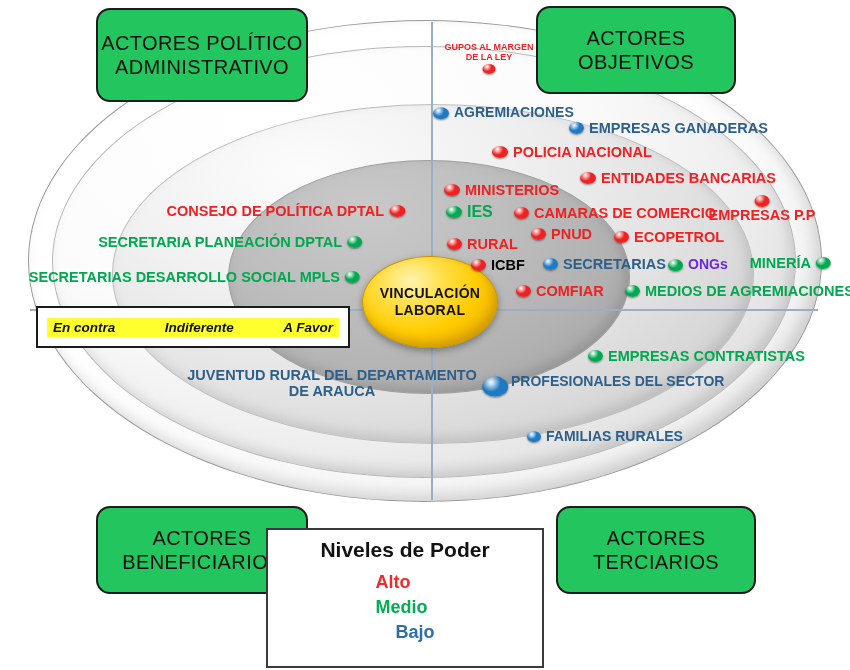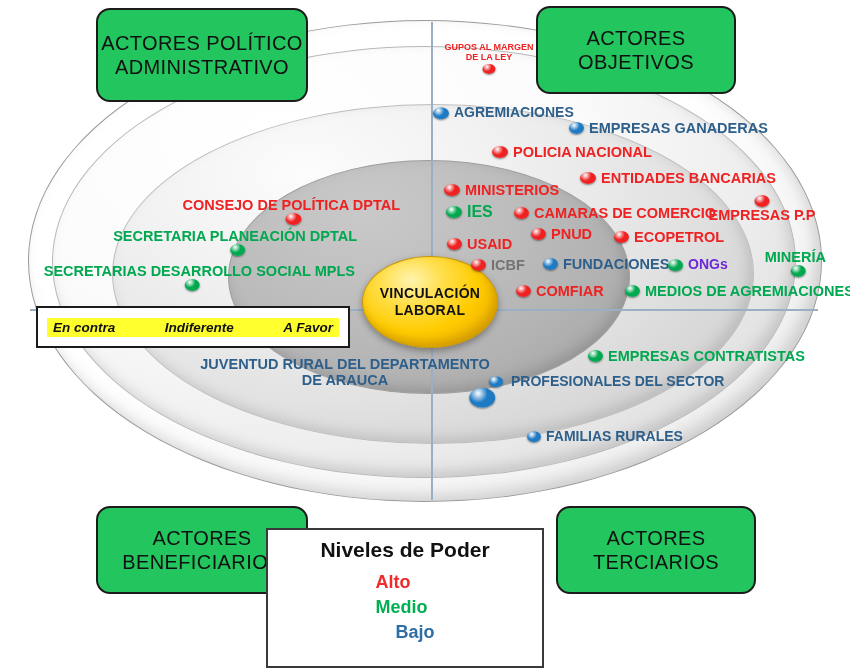--- a/index.html
+++ b/index.html
@@ -91,21 +91,21 @@
   }
   #scale-bar span{font-size:13.5px;font-weight:bold;font-style:italic;color:#111;}
 
   
   .stake{position:absolute;z-index:10;display:flex;align-items:center;white-space:nowrap;}
   .stake .dot{
     border-radius:50%;flex:none;
     box-shadow:0 1px 2px rgba(0,0,0,.45);
   }
   .stake .lbl{font-weight:bold;line-height:1.12;}
-  .stake.left{flex-direction:column;}
+  .stake.left{flex-direction:row;}
   .stake.left .lbl{margin-right:5px;text-align:right;}
   .stake.right .lbl{margin-left:5px;text-align:left;}
   .stake.stacked{flex-direction:column;align-items:center;}
   .stake.stacked .lbl{text-align:center;margin:0 0 2px 0;}
 </style>
 </head>
 <body>
 
 <div id="stage">
 
@@ -186,21 +186,21 @@
       </div>
       <div class="stake left" title="SECRETARIA PLANEACIÓN DPTAL" style="left: 362px; top: 242px; transform: translate(-100%, -50%);">
         <div class="lbl" style="color: rgb(0, 168, 79); font-size: 14.5px;">
           <div>SECRETARIA PLANEACIÓN DPTAL</div>
         </div>
         <div class="dot" style="width: 15px; height: 12px; background: radial-gradient(circle at 34% 28%, rgb(255, 255, 255) 0%, rgb(0, 168, 79) 42%, rgb(0, 168, 79) 100%);"></div>
       </div>
       <div class="stake right" title="USAID" style="left: 447px; top: 244px; transform: translate(0px, -50%);">
         <div class="dot" style="width: 15px; height: 12px; background: radial-gradient(circle at 34% 28%, rgb(255, 255, 255) 0%, rgb(238, 34, 34) 42%, rgb(238, 34, 34) 100%);"></div>
         <div class="lbl" style="color: rgb(238, 34, 34); font-size: 14.5px;">
-          <div>USAID</div>
+          <div>RURAL</div>
         </div>
       </div>
       <div class="stake right" title="PNUD" style="left: 531px; top: 234px; transform: translate(0px, -50%);">
         <div class="dot" style="width: 15px; height: 12px; background: radial-gradient(circle at 34% 28%, rgb(255, 255, 255) 0%, rgb(238, 34, 34) 42%, rgb(238, 34, 34) 100%);"></div>
         <div class="lbl" style="color: rgb(238, 34, 34); font-size: 14.5px;">
           <div>PNUD</div>
         </div>
       </div>
       <div class="stake right" title="ECOPETROL" style="left: 614px; top: 237px; transform: translate(0px, -50%);">
         <div class="dot" style="width: 15px; height: 12px; background: radial-gradient(circle at 34% 28%, rgb(255, 255, 255) 0%, rgb(238, 34, 34) 42%, rgb(238, 34, 34) 100%);"></div>
@@ -209,28 +209,28 @@
         </div>
       </div>
       <div class="stake left" title="MINERÍA" style="left: 831px; top: 263px; transform: translate(-100%, -50%);">
         <div class="lbl" style="color: rgb(0, 168, 79); font-size: 14.5px;">
           <div>MINERÍA</div>
         </div>
         <div class="dot" style="width: 15px; height: 12px; background: radial-gradient(circle at 34% 28%, rgb(255, 255, 255) 0%, rgb(0, 168, 79) 42%, rgb(0, 168, 79) 100%);"></div>
       </div>
       <div class="stake right" title="ICBF" style="left: 471px; top: 265px; transform: translate(0px, -50%);">
         <div class="dot" style="width: 15px; height: 12px; background: radial-gradient(circle at 34% 28%, rgb(255, 255, 255) 0%, rgb(238, 34, 34) 42%, rgb(238, 34, 34) 100%);"></div>
-        <div class="lbl" style="color: #737373; font-size: 14.5px;">
+        <div class="lbl" style="color: #000000; font-size: 14.5px;">
           <div>ICBF</div>
         </div>
       </div>
       <div class="stake right" title="FUNDACIONES" style="left: 543px; top: 264px; transform: translate(0px, -50%);">
         <div class="dot" style="width: 15px; height: 12px; background: radial-gradient(circle at 34% 28%, rgb(255, 255, 255) 0%, rgb(31, 122, 196) 42%, rgb(31, 122, 196) 100%);"></div>
         <div class="lbl" style="color: rgb(45, 95, 138); font-size: 14.5px;">
-          <div>FUNDACIONES</div>
+          <div>SECRETARIAS</div>
         </div>
       </div>
       <div class="stake right" title="ONGs" style="left: 668px; top: 265px; transform: translate(0px, -50%);">
         <div class="dot" style="width: 15px; height: 12px; background: radial-gradient(circle at 34% 28%, rgb(255, 255, 255) 0%, rgb(0, 168, 79) 42%, rgb(0, 168, 79) 100%);"></div>
         <div class="lbl" style="color: #6d28d9; font-size: 14px;">
           <div>ONGs</div>
         </div>
       </div>
       <div class="stake left" title="SECRETARIAS DESARROLLO SOCIAL MPLS" style="left: 360px; top: 277px; transform: translate(-100%, -50%);">
         <div class="lbl" style="color: rgb(0, 168, 79); font-size: 14.5px; margin-left: 20px;">

